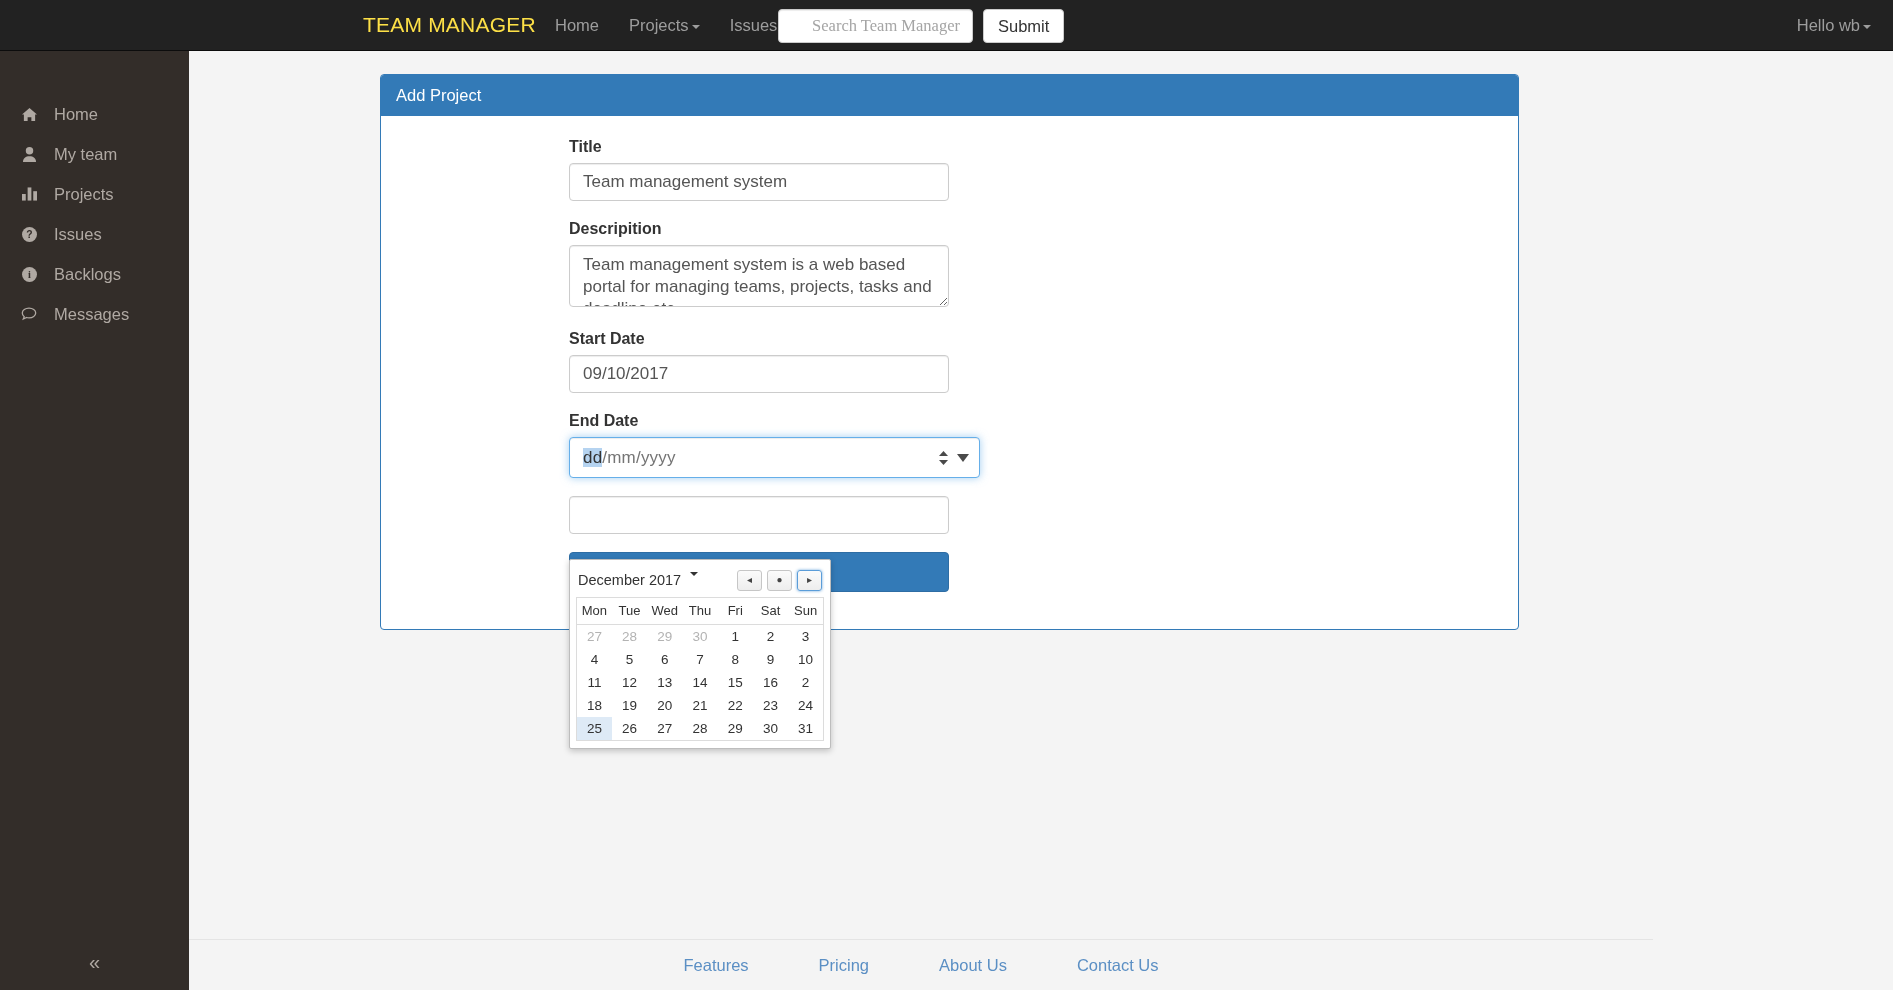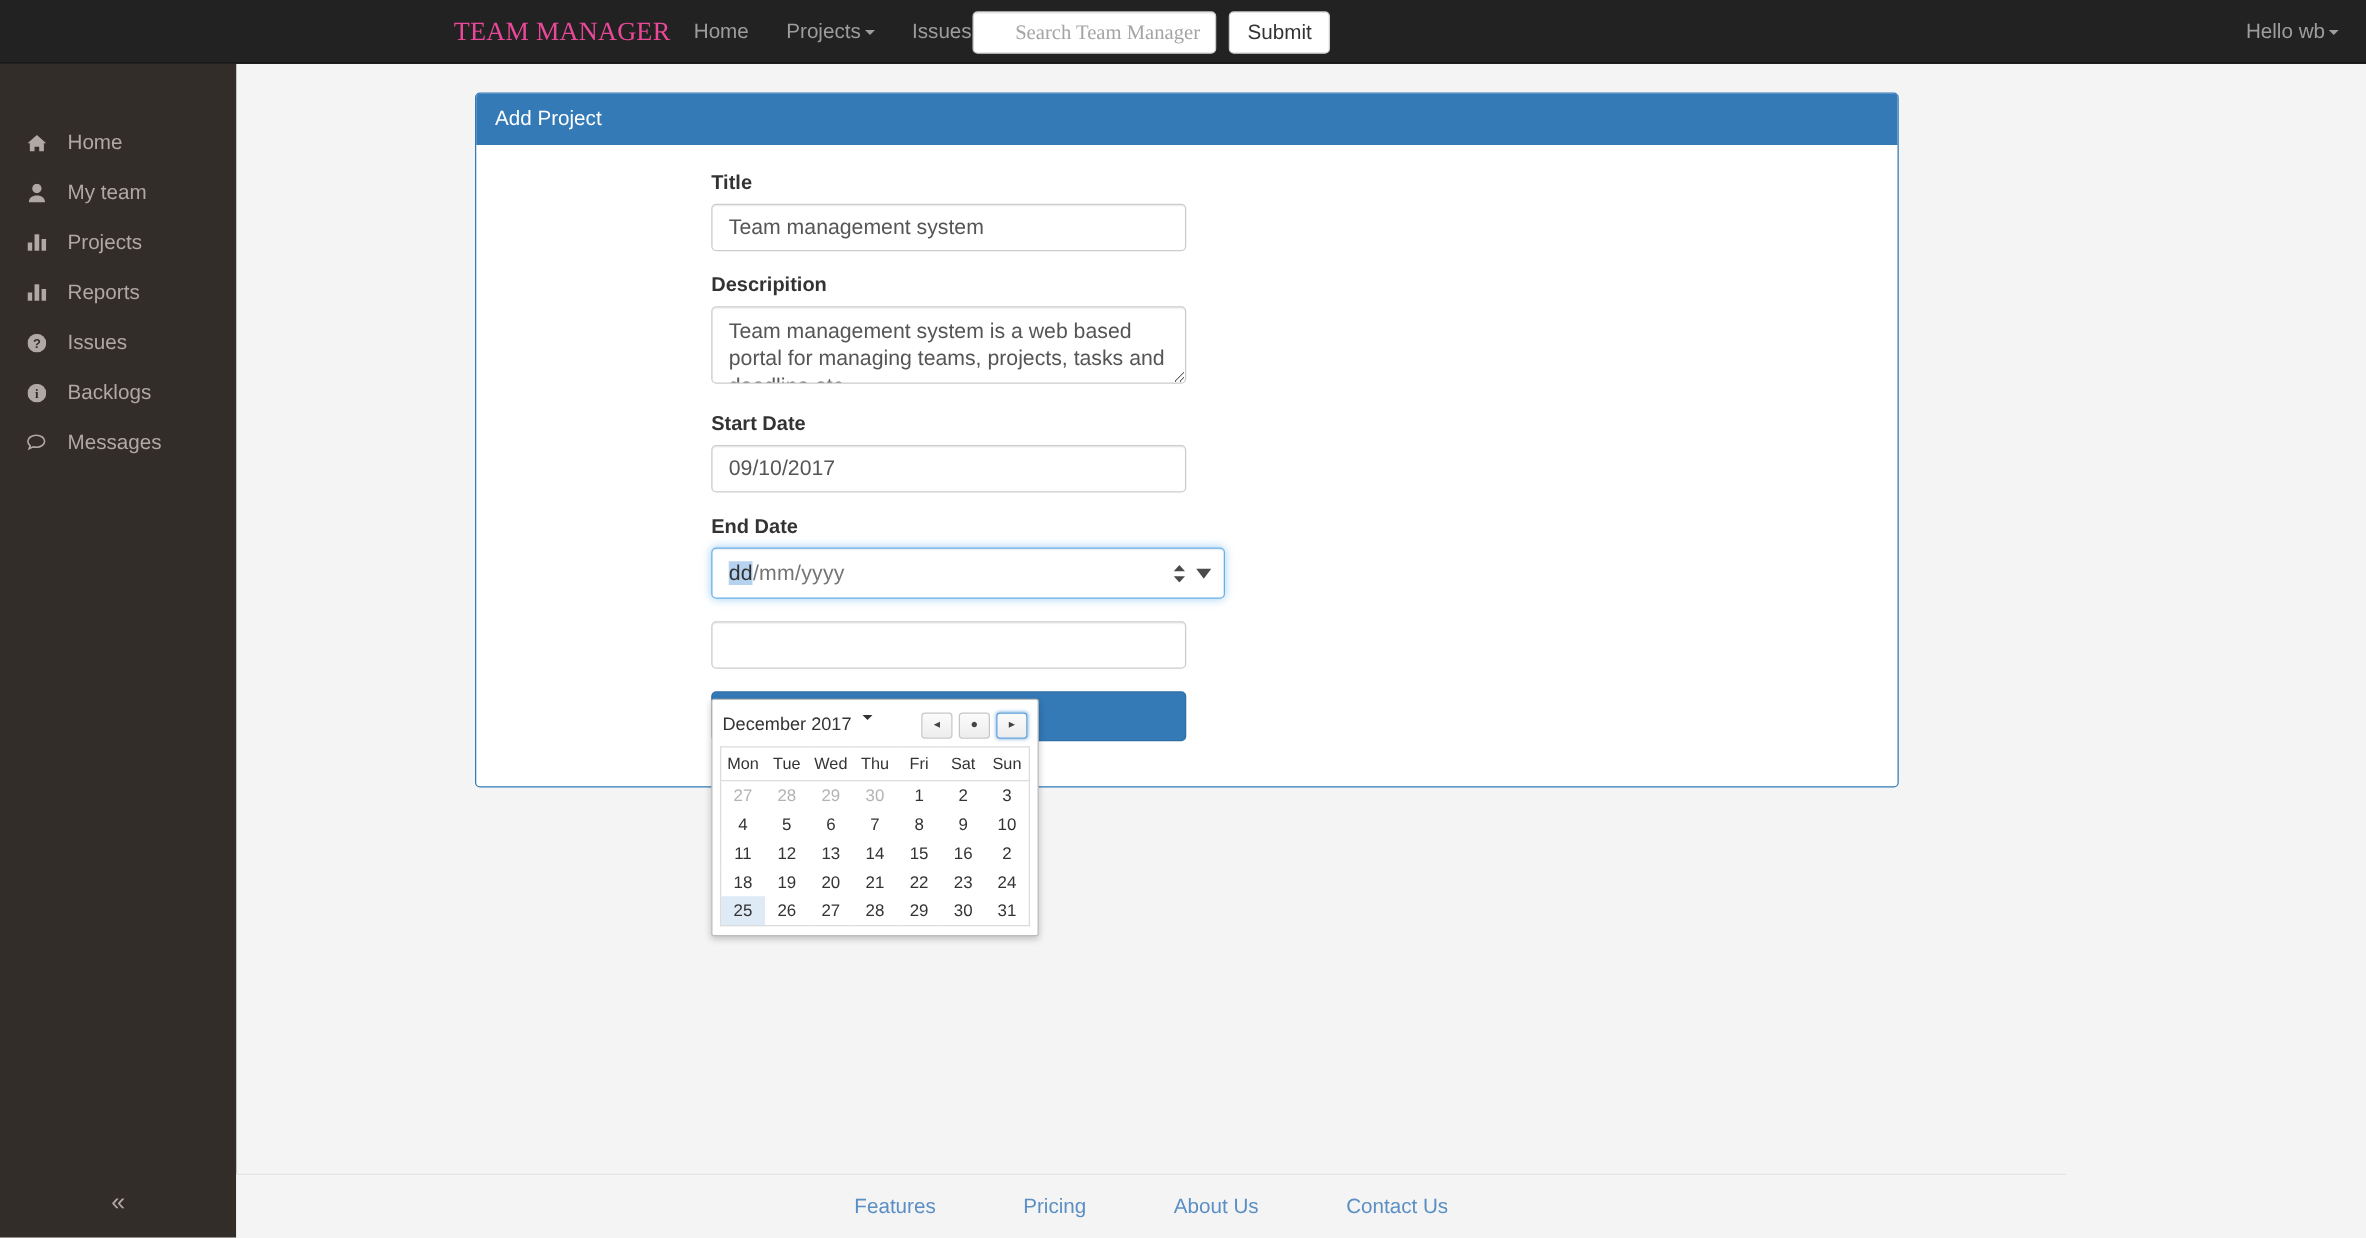--- a/index.html
+++ b/index.html
@@ -14,22 +14,22 @@
   
   .navbar {
     position: absolute; top: 0; left: 0;
     width: 1893px; height: 51px;
     background: #222222;
     border-bottom: 1px solid #0c0c0c;
     display: flex; align-items: center;
   }
   .brand {
     position: absolute; left: 363px; top: 12px;
-    color: #ec4899; font-size: 21px; letter-spacing: .2px;
-    text-decoration: none; line-height: 26px; font-family: Liberation Serif, serif;
+    color: #fde047; font-size: 21px; letter-spacing: .2px;
+    text-decoration: none; line-height: 26px;
   }
   .nav-links { position: absolute; left: 540px; top: 0; height: 51px; display: flex; align-items: center; }
   .nav-link {
     color: #9d9d9d; font-size: 16.5px; text-decoration: none;
     padding: 0 15px; line-height: 51px; display:inline-block;
   }
   .caret {
     display:inline-block; width:0; height:0; margin-left:3px;
     vertical-align: middle;
     border-left: 4px solid transparent;
@@ -248,30 +248,20 @@
     <span class="side-icon">
       <svg width="15" height="14" viewBox="0 0 16 14" fill="currentColor">
           <rect x="0" y="7" width="4" height="7"></rect>
           <rect x="6" y="0" width="4" height="14"></rect>
           <rect x="12" y="4" width="4" height="10"></rect>
         </svg>
     </span>
     <span class="side-label">Projects</span>
   </a>
 
-  <a class="side-item" href="#">
-    <span class="side-icon">
-      <svg width="15" height="14" viewBox="0 0 16 14" fill="currentColor">
-          <rect x="0" y="7" width="4" height="7"></rect>
-          <rect x="6" y="0" width="4" height="14"></rect>
-          <rect x="12" y="4" width="4" height="10"></rect>
-        </svg>
-    </span>
-    <span class="side-label">Reports</span>
-  </a>
 
   <a class="side-item" href="#">
     <span class="side-icon">
       <svg width="15" height="15" viewBox="0 0 16 16">
           <circle cx="8" cy="8" r="8" fill="currentColor"></circle>
           <text x="8" y="12" font-size="11" font-weight="bold" text-anchor="middle" fill="#332d29" font-family="Liberation Sans, sans-serif">?</text>
         </svg>
     </span>
     <span class="side-label">Issues</span>
   </a>

